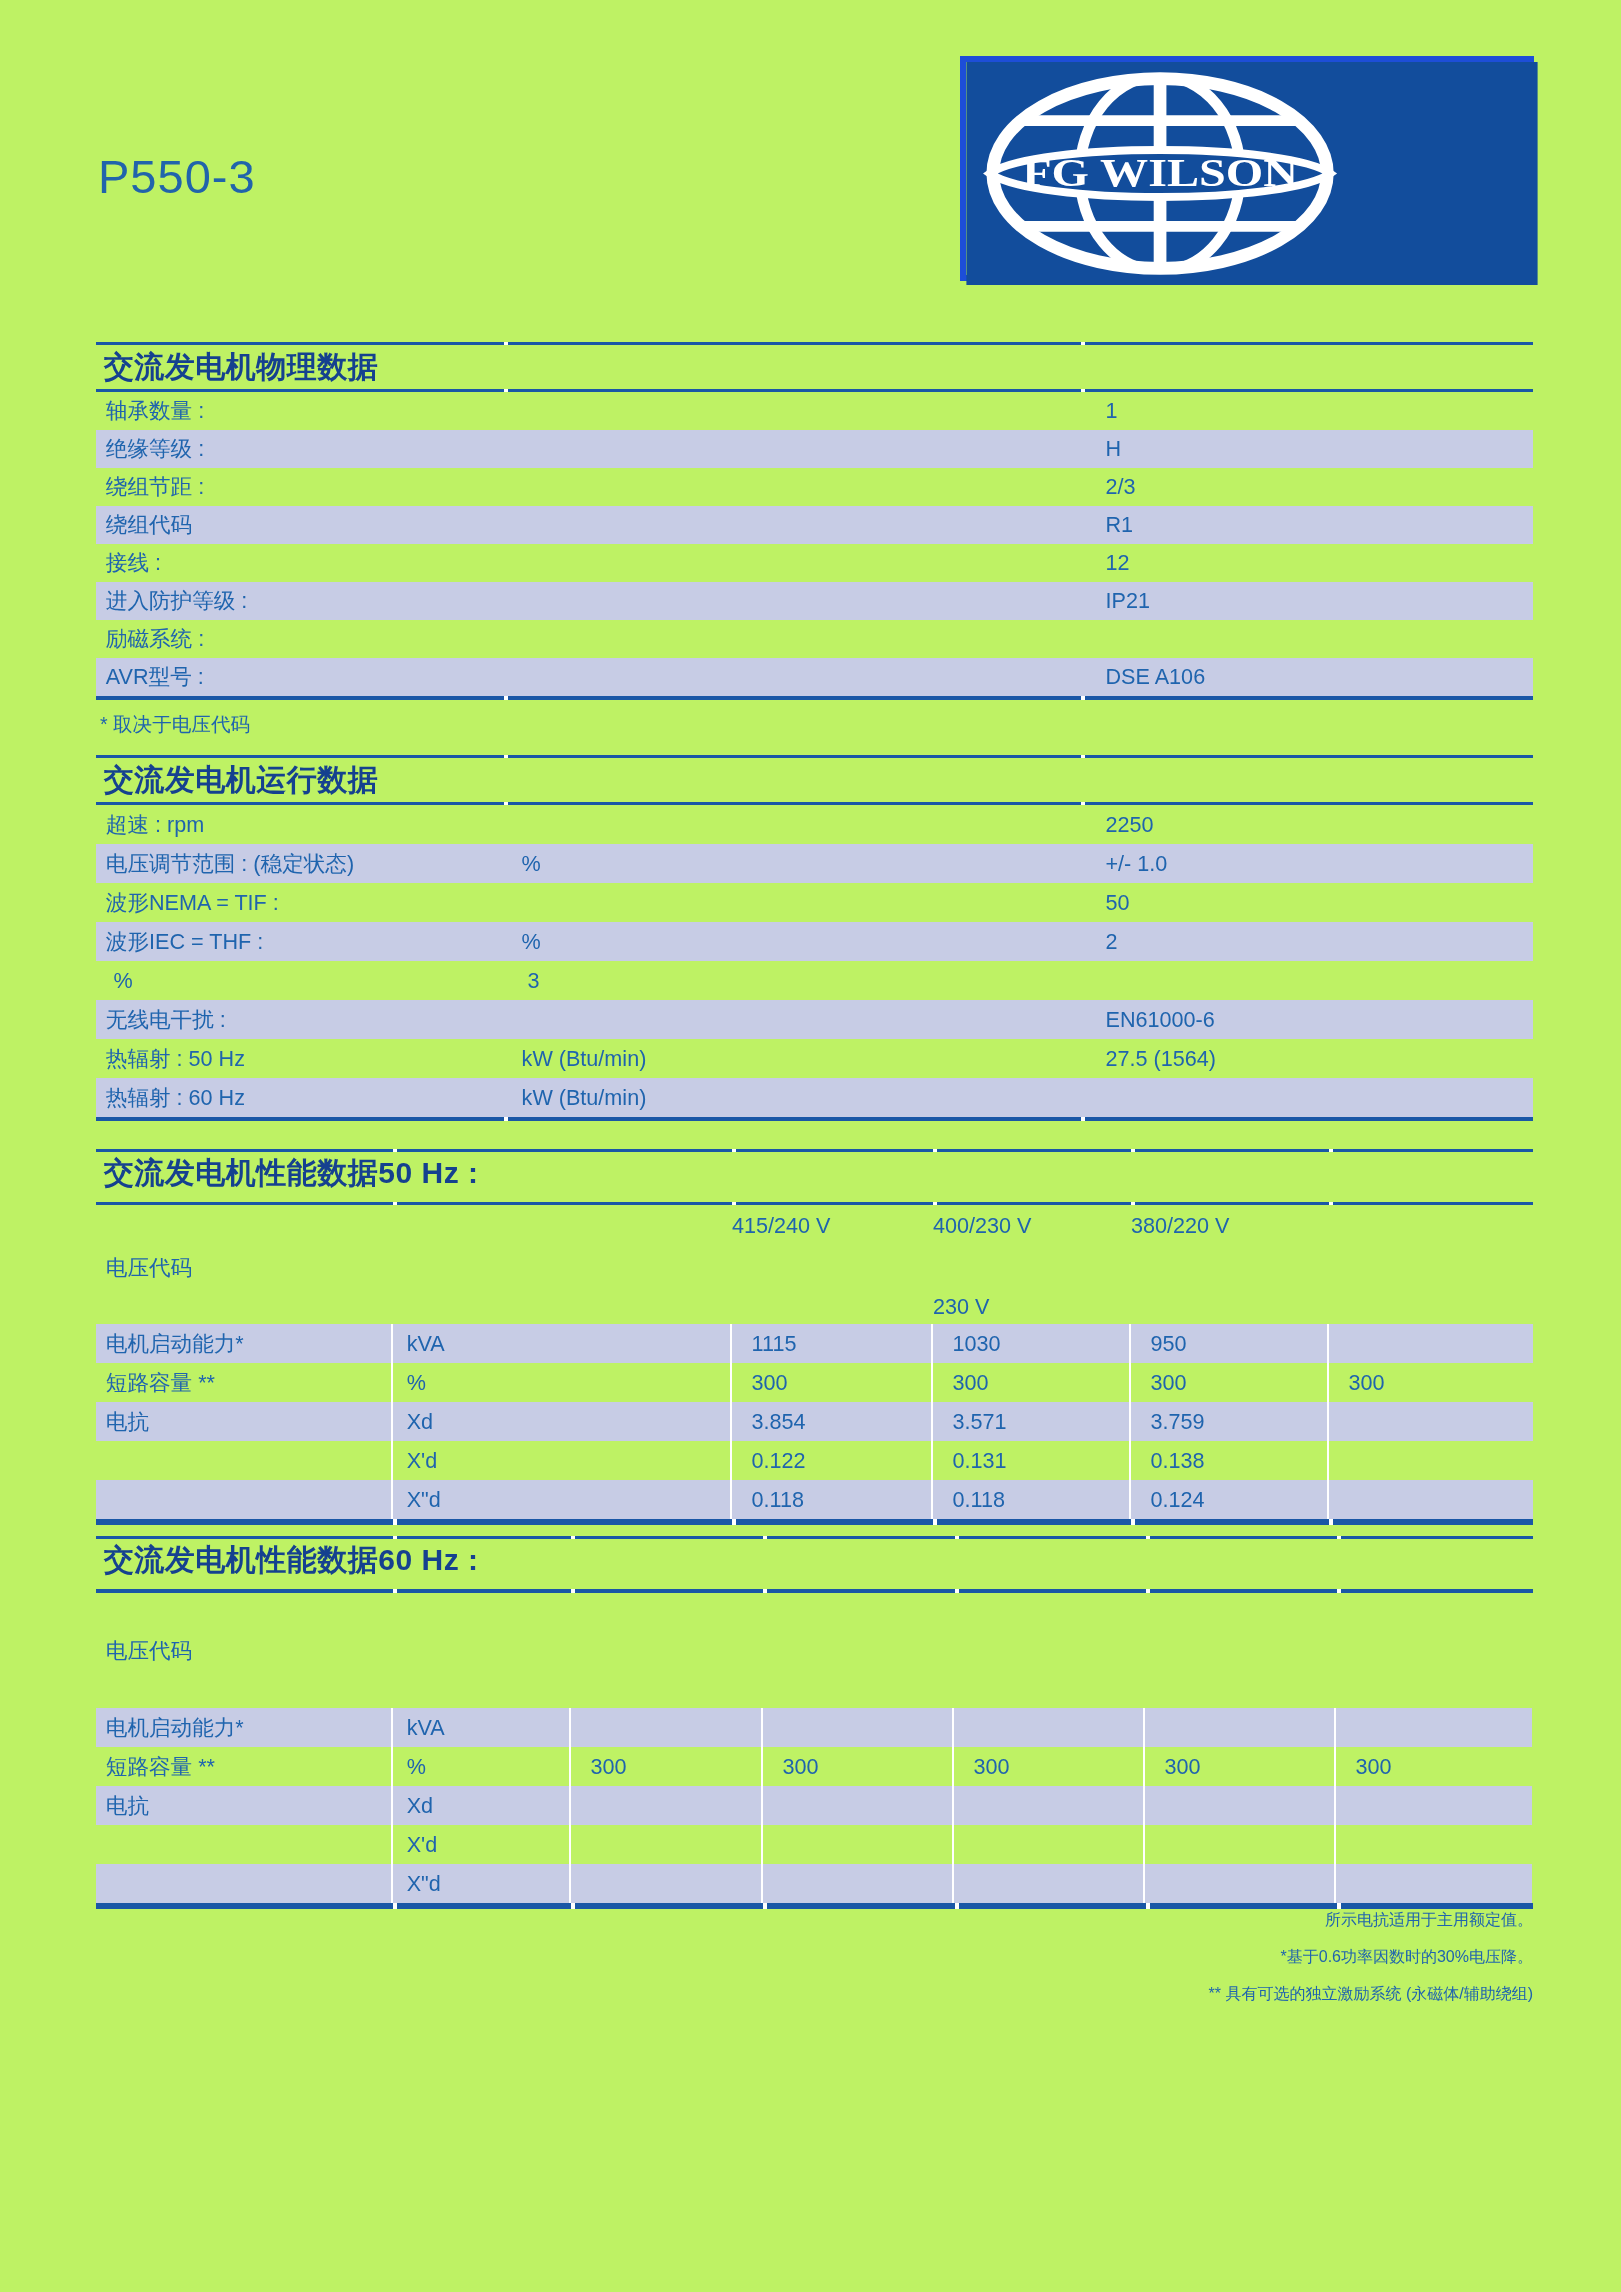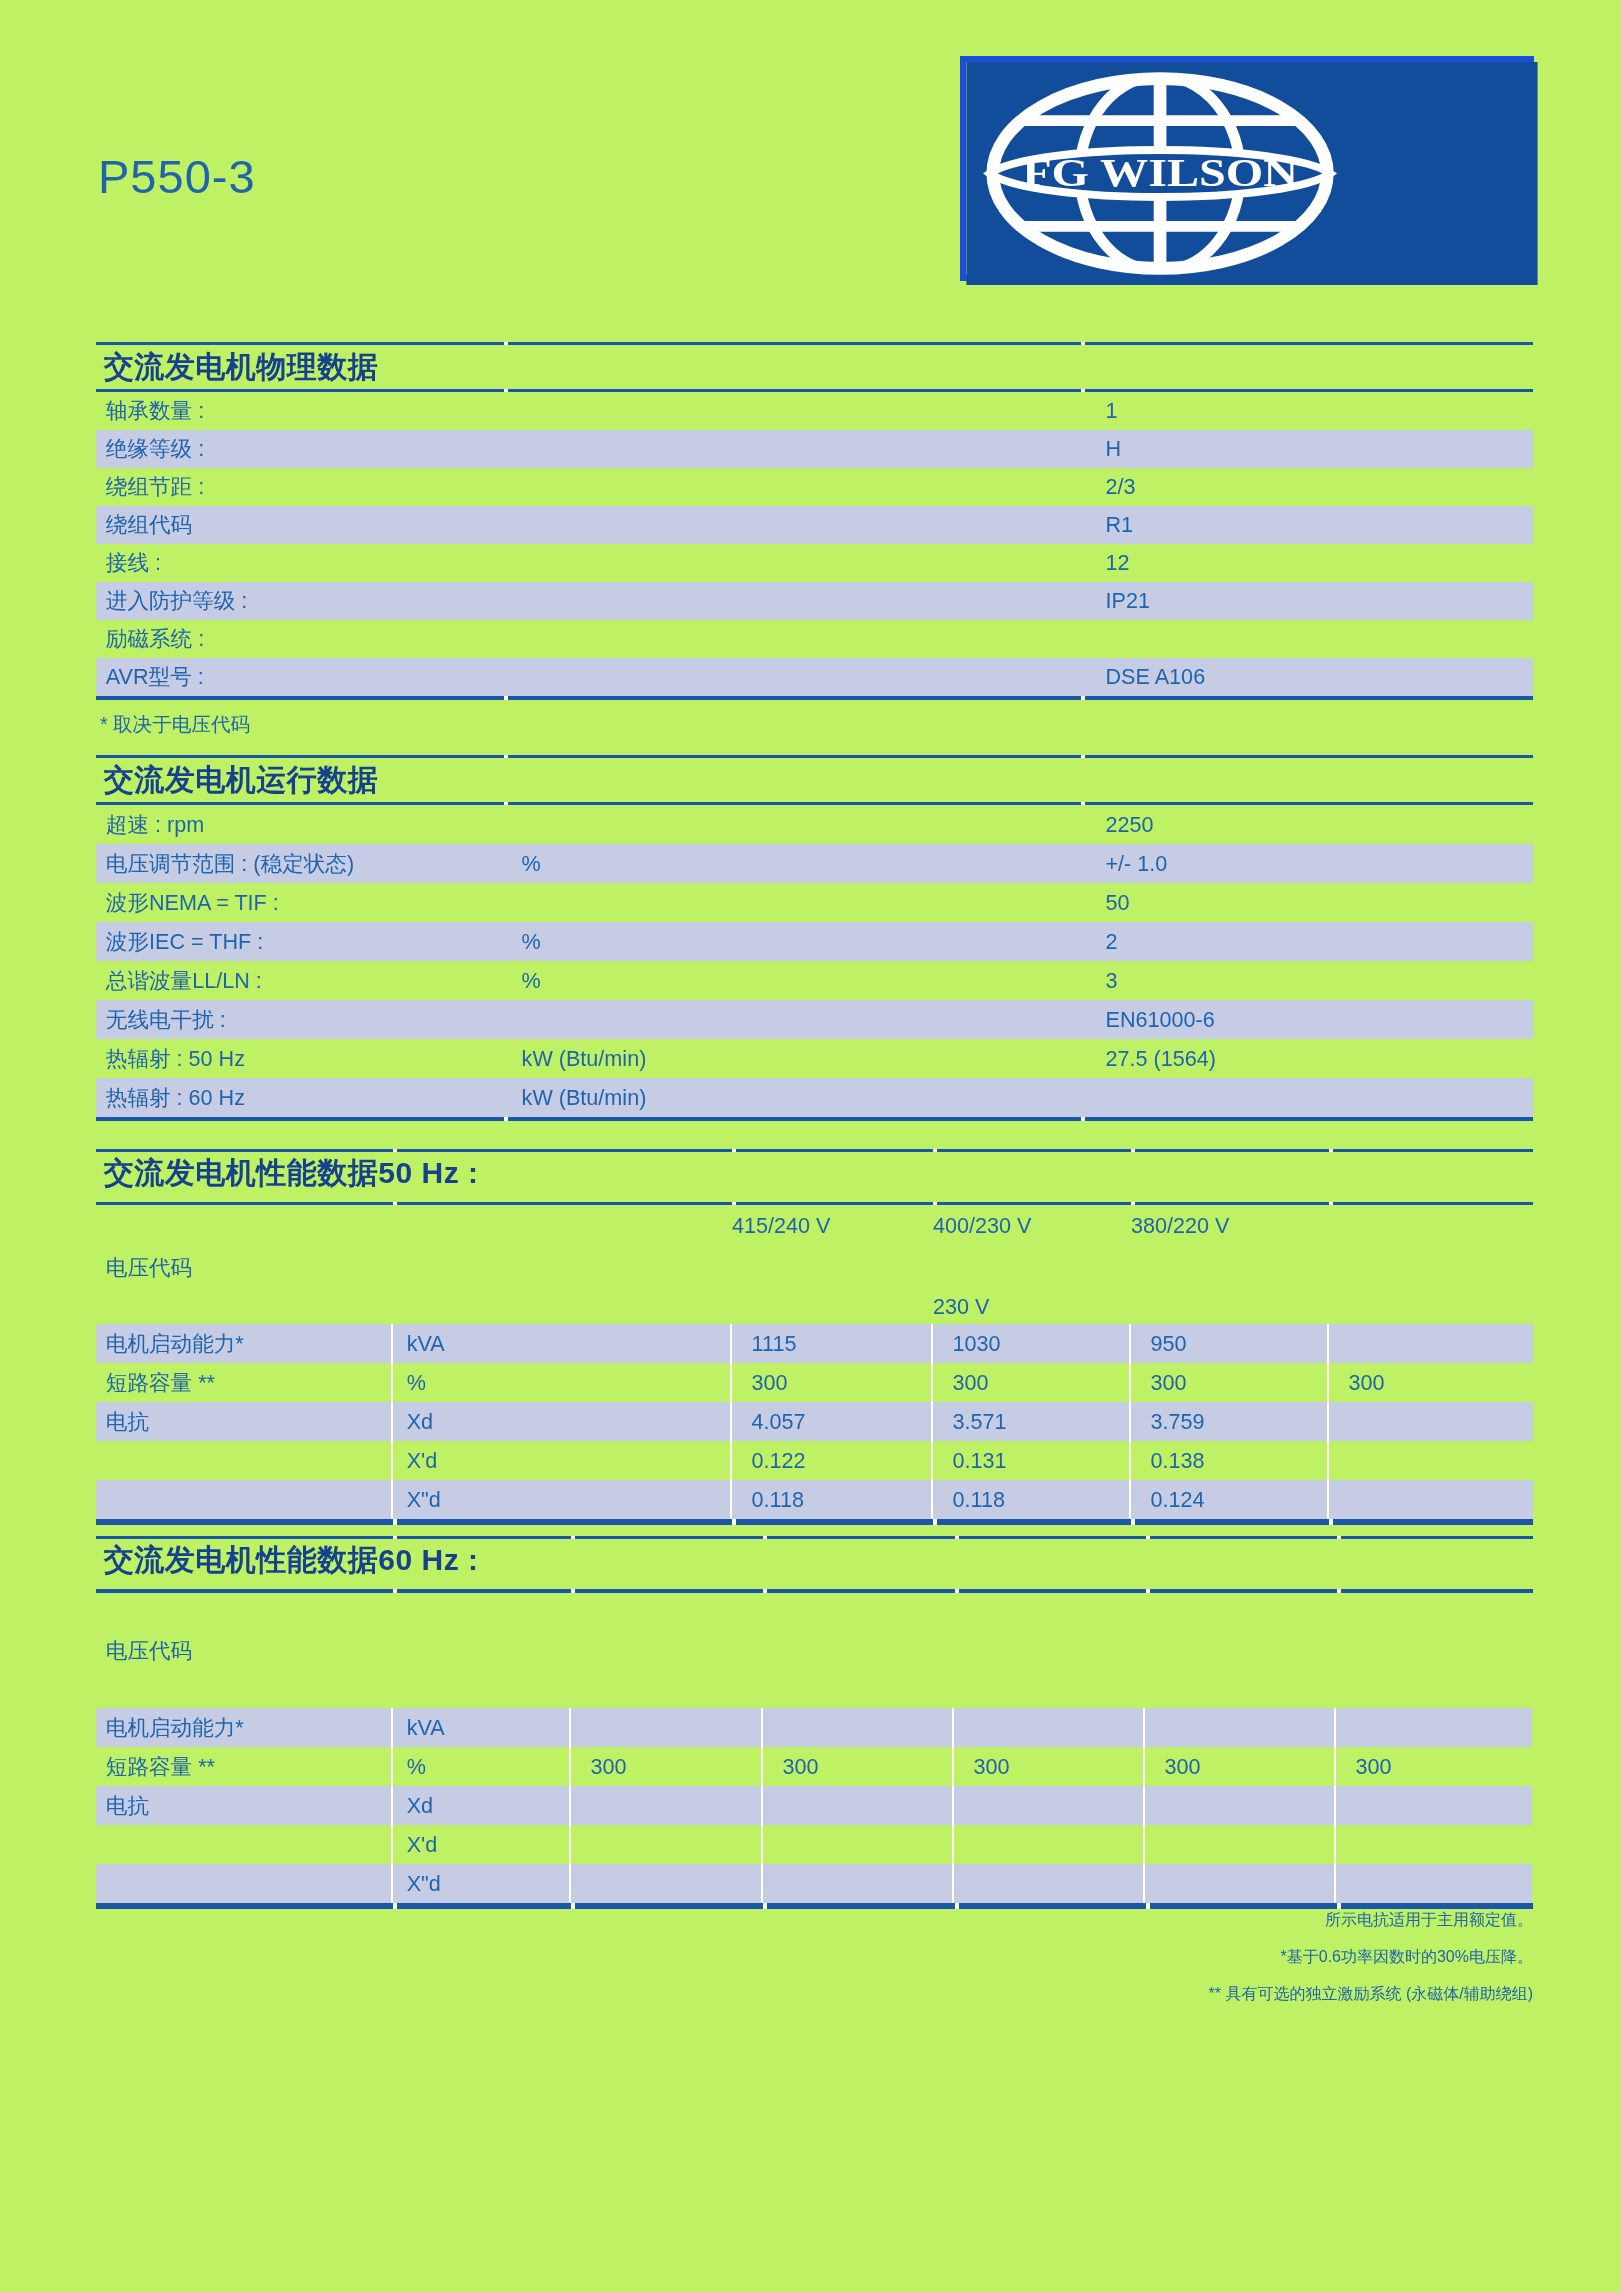--- a/index.html
+++ b/index.html
@@ -168,21 +168,20 @@
         <div class="c l">波形NEMA = TIF :</div>
         <div class="c u"></div>
         <div class="c v">50</div>
       </div>
     <div class="row h40 t12 shade">
         <div class="c l">波形IEC = THF :</div>
         <div class="c u">%</div>
         <div class="c v">2</div>
       </div>
     <div class="row h40 t12">
-        <div class="c l">总谐波量LL/LN :</div>
         <div class="c u">%</div>
         <div class="c v">3</div>
       </div>
     <div class="row h40 t12 shade">
         <div class="c l">无线电干扰 :</div>
         <div class="c u"></div>
         <div class="c v">EN61000-6</div>
       </div>
     <div class="row h40 t12">
         <div class="c l">热辐射 : 50 Hz</div>
@@ -233,21 +232,21 @@
         <div class="c l">短路容量 **</div>
         <div class="c u">%</div>
         <div class="c">300</div>
         <div class="c">300</div>
         <div class="c">300</div>
         <div class="c">300</div>
       </div>
     <div class="row h40 t50 pt shade">
         <div class="c l">电抗</div>
         <div class="c u">Xd</div>
-        <div class="c">4.057</div>
+        <div class="c">3.854</div>
         <div class="c">3.571</div>
         <div class="c">3.759</div>
         <div class="c"></div>
       </div>
     <div class="row h40 t50 pt">
         <div class="c l"></div>
         <div class="c u">X'd</div>
         <div class="c">0.122</div>
         <div class="c">0.131</div>
         <div class="c">0.138</div>

